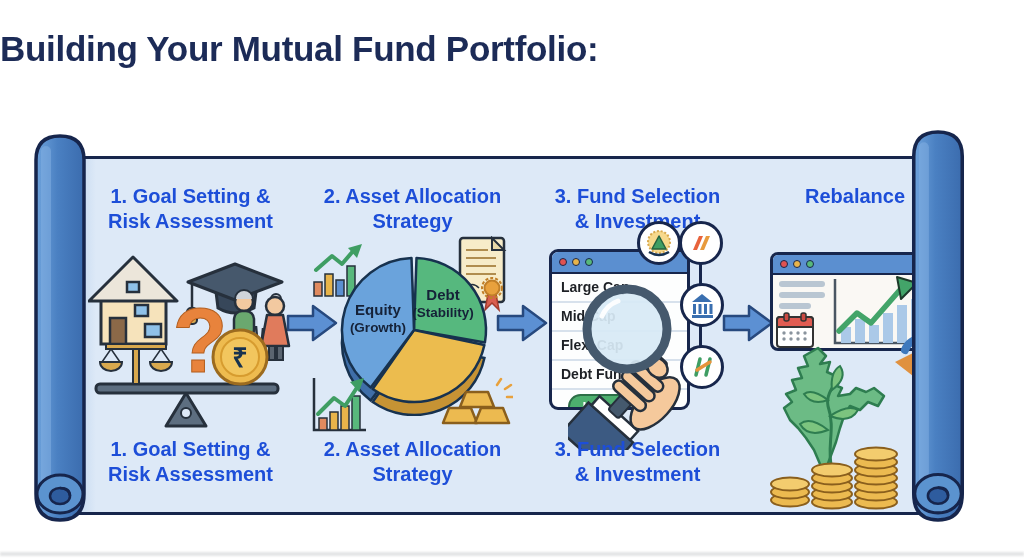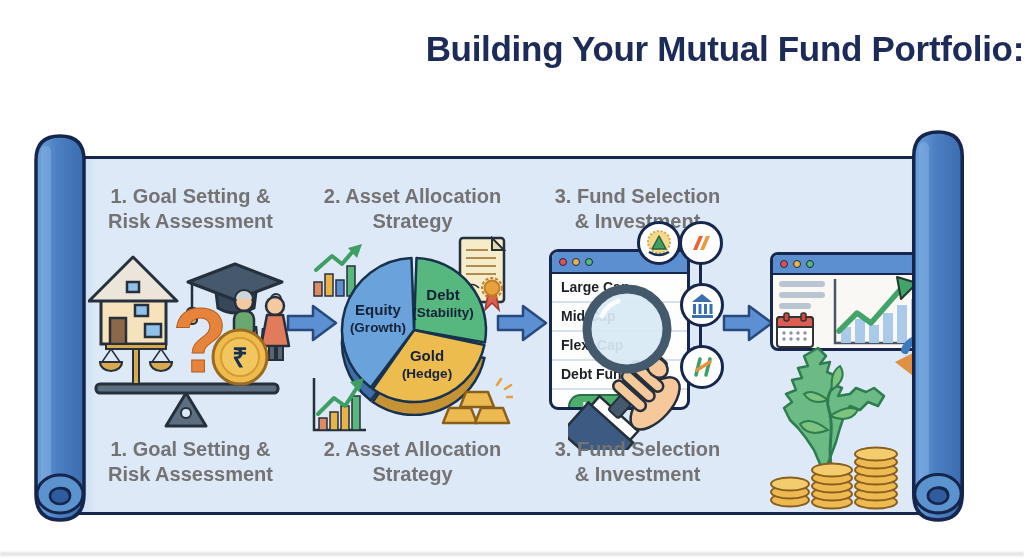--- a/index.html
+++ b/index.html
@@ -1,24 +1,24 @@
 <!DOCTYPE html>
 <html><head>
 <meta charset="utf-8">
 <style>
   html,body{margin:0;padding:0;background:#ffffff;}
   .stage{position:relative;width:1024px;height:559px;background:#ffffff;overflow:hidden;
          font-family:"Liberation Sans",sans-serif;}
   .abs{position:absolute;}
-  .title{top:26px;left:0;width:1024px;text-align:right;font-size:35px;font-weight:bold;
+  .title{top:26px;left:0;width:1024px;text-align:left;font-size:35px;font-weight:bold;
          color:#1c2b57;line-height:45px;letter-spacing:-0.3px;}
   .paper{left:57px;top:156px;width:890px;height:359px;box-sizing:border-box;
          background:linear-gradient(90deg,#c8dbf1 0px,#c8dbf1 20px,#dde9f7 36px,#dde9f7 100%);
          border:3px solid #17264c;border-radius:6px;}
-  .step-title,.step-bottom{font-size:20px;font-weight:bold;line-height:25px;color:#737373;
+  .step-title,.step-bottom{font-size:20px;font-weight:bold;line-height:25px;color:#1d4ed8;
          text-align:center;}
   .arrow-svg{width:52px;height:44px;}
   
   .browser{left:549px;top:249px;width:141px;height:161px;box-sizing:border-box;
            background:#fdfefe;border:3px solid #17264c;border-radius:9px;overflow:hidden;}
   .titlebar{height:20px;background:#5b8fd0;border-bottom:2px solid #17264c;
             display:flex;align-items:center;gap:5px;padding-left:7px;}
   .dot{width:8px;height:8px;border-radius:50%;border:1.5px solid #17264c;box-sizing:border-box;}
   .fund-row{height:27px;line-height:26px;padding-left:9px;font-size:14px;font-weight:bold;
             color:#1d2025;border-bottom:2px solid #d7e1ec;}
@@ -55,20 +55,21 @@
   </div>
   <div class="abs step-title" style="left:310px;top:184px;width:205px;">
     <div>2. Asset Allocation</div>
     <div>Strategy</div>
   </div>
   <div class="abs step-title" style="left:535px;top:184px;width:205px;">
     <div>3. Fund Selection</div>
     <div>&amp; Investment</div>
   </div>
   <div class="abs step-title" style="left:760px;top:184px;width:190px;">
+    <div>Rebalance</div>
   </div>
 
   <svg class="abs arrow-svg" style="left:286px;top:301px;" viewBox="0 0 52 44">
     <path d="M2,15 H27 V5 L50,22 L27,39 V29 H2 Z" fill="#5c90d3" stroke="#27497e" stroke-width="2.5" stroke-linejoin="round"></path>
   </svg>
   <svg class="abs arrow-svg" style="left:496px;top:301px;" viewBox="0 0 52 44">
     <path d="M2,15 H27 V5 L50,22 L27,39 V29 H2 Z" fill="#5c90d3" stroke="#27497e" stroke-width="2.5" stroke-linejoin="round"></path>
   </svg>
   <svg class="abs arrow-svg" style="left:722px;top:301px;" viewBox="0 0 52 44">
     <path d="M2,15 H27 V5 L50,22 L27,39 V29 H2 Z" fill="#5c90d3" stroke="#27497e" stroke-width="2.5" stroke-linejoin="round"></path>
@@ -157,24 +158,20 @@
     <path d="M78,80 L148.4,95 A72,72 0 0 1 36.7,139 Z" fill="#ecbc4e" stroke="#17324f" stroke-width="2.5" stroke-linejoin="round"></path>
     <path d="M78,80 L34.7,137.5 A72,72 0 0 1 75.5,8 Z" fill="#6aa3dc" stroke="#17324f" stroke-width="2.5" stroke-linejoin="round"></path>
   </svg>
   <div class="pie-label" style="left:398px;top:286px;width:90px;">
     <span class="nm">Debt</span>
     <span class="sb">(Stability)</span>
   </div>
   <div class="pie-label" style="left:336px;top:301px;width:84px;">
     <span class="nm">Equity</span>
     <span class="sb">(Growth)</span>
-  </div>
-  <div class="pie-label" style="left:384px;top:347px;width:86px;">
-    <span class="nm">Gold</span>
-    <span class="sb">(Hedge)</span>
   </div>
 
   <svg class="abs" style="left:308px;top:374px;width:60px;height:62px;" viewBox="0 0 60 62">
     <path d="M6,4 V56 H58" stroke="#26303c" stroke-width="2.5" fill="none"></path>
     <rect x="11" y="44" width="8" height="12" fill="#e08a5f" stroke="#26303c" stroke-width="1.5"></rect>
     <rect x="22" y="38" width="8" height="18" fill="#e8b44a" stroke="#26303c" stroke-width="1.5"></rect>
     <rect x="33" y="32" width="8" height="24" fill="#e8b44a" stroke="#26303c" stroke-width="1.5"></rect>
     <rect x="44" y="22" width="8" height="34" fill="#58b87c" stroke="#26303c" stroke-width="1.5"></rect>
     <path d="M10,40 L26,24 L37,32 L50,12" stroke="#3f9e63" stroke-width="4" fill="none" stroke-linecap="round" stroke-linejoin="round"></path>
     <polygon points="56,4 42,8 51,18" fill="#3f9e63"></polygon>

